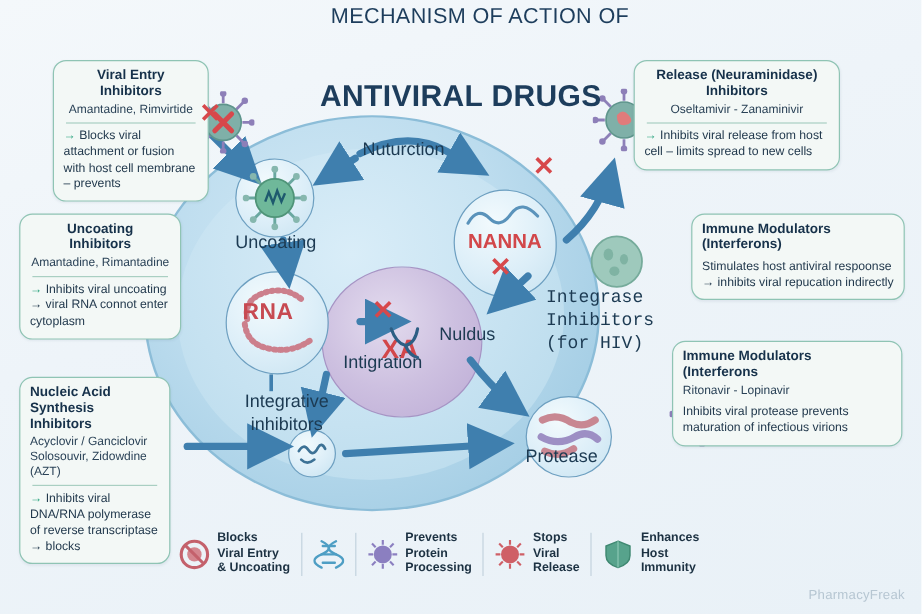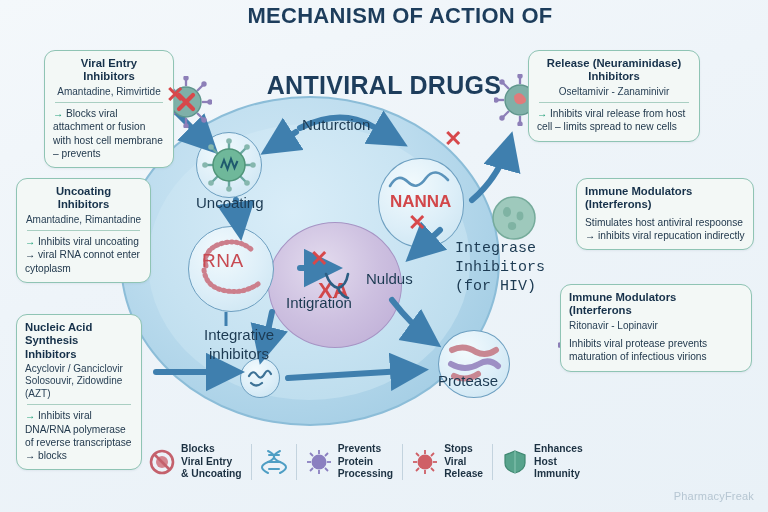--- a/index.html
+++ b/index.html
@@ -13,21 +13,21 @@
     width: 768px; height: 512px;
     background: linear-gradient(160deg,#f4f8fb 0%,#eef4f9 40%,#e9f1f7 100%);
   }
 
   
   #title-block {
     position: absolute; left: 0; top: 4px; width: 768px;
     text-align: center; z-index: 20;
   }
   #title-line1 {
-    font-size: 22px; font-weight: bold; color: #1d3d5c;
+    font-size: 18px; font-weight: normal; color: #1d3d5c;
     letter-spacing: .3px; line-height: 1.08; padding-left: 32px;
   }
   #title-line2 {
     font-size: 25px; font-weight: bold; color: #1d3d5c;
     letter-spacing: .3px; line-height: 1.12; margin-top: 43px;
   }
 
   
   .callout {
     position: absolute;
@@ -102,21 +102,21 @@
   
   .virus { position: absolute; z-index: 13; }
 
   
   .dlabel {
     position: absolute; z-index: 15;
     font-size: 15px; color: #1c3a52; line-height: 1.2;
   }
   #lbl-nuturction { left: 302px; top: 116px; }
   #lbl-uncoating  { left: 196px; top: 194px; }
-  #lbl-rna        { left: 202px; top: 250px; font-size: 19px; font-weight: normal;
+  #lbl-rna        { left: 202px; top: 250px; font-size: 19px; font-weight: bold;
                     color: #c74a52; letter-spacing: .5px; }
   #lbl-nuldus     { left: 366px; top: 270px; }
   #lbl-intigration{ left: 286px; top: 294px; }
   #lbl-integrative{ left: 204px; top: 326px; text-align: center; line-height: 1.25; }
   #lbl-integrase  { left: 455px; top: 240px; line-height: 1.26; font-family: Liberation Mono, monospace; }
   #lbl-protease   { left: 438px; top: 372px; }
   #lbl-mrna       { left: 390px; top: 192px; font-size: 17px; font-weight: bold;
                     color: #d2474a; letter-spacing: 0px; }
 
   .redx {

